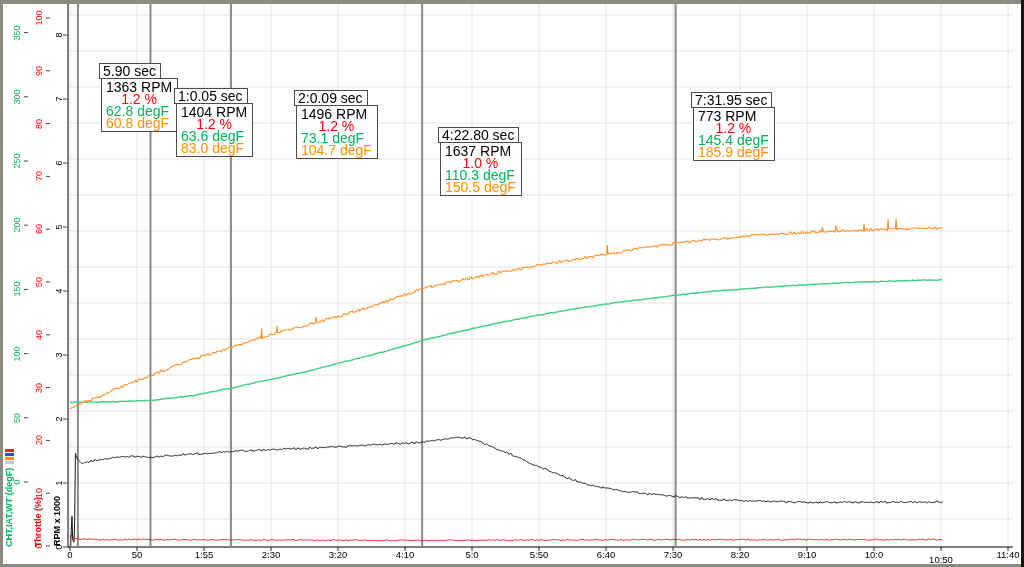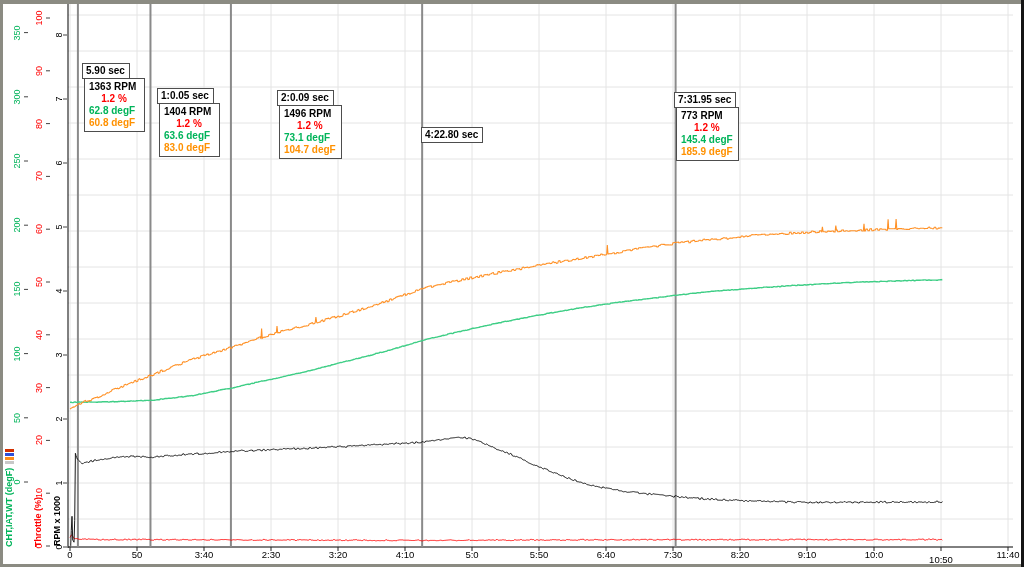--- a/index.html
+++ b/index.html
@@ -11,21 +11,21 @@
   .frame.bottom{left:0;top:564px;width:1024px;height:3px;}
   .frame.right{left:1021px;top:0;width:3px;height:567px;background:#141414;}
   svg.plot-svg{position:absolute;left:0;top:0;}
   .ylab{position:absolute;font-size:9px;line-height:9px;white-space:nowrap;
         transform:translate(-50%,-50%) rotate(-90deg);}
   .xlab{position:absolute;font-size:9.5px;color:#000;transform:translate(-50%,0);white-space:nowrap;}
   .axis-title{position:absolute;font-size:9px;font-weight:bold;white-space:nowrap;
               transform:rotate(-90deg);transform-origin:0 0;display:flex;align-items:center;gap:2px;}
   .swatches{display:inline-flex;gap:1px;margin-left:2px;}
   .swatches i{display:inline-block;width:3px;height:9px;}
-  .annot{position:absolute;font-size:10px;font-weight:bold;line-height:12px;z-index:5;}
+  .annot{position:absolute;font-size:14px;font-weight:normal;line-height:12px;z-index:5;margin-left:17px;}
   .annot .ah{display:inline-block;border:1px solid #4d4d4d;background:#fff;color:#000;
              padding:1px 4px 1px 3px;position:relative;z-index:2;}
   .annot .ab{border:1px solid #4d4d4d;background:#fff;padding:2px 5px 2px 4px;
              margin-top:-1px;margin-left:2px;min-width:50px;white-space:nowrap;}
   .c-rpm{color:#000000;} .c-thr{color:#ff0000;text-align:center;} .c-tg{color:#00b45a;} .c-to{color:#ff9100;}
 </style>
 </head>
 <body>
 
 <div class="window">
@@ -142,21 +142,21 @@
       <span class="ylab" style="left: 59px; top: 355px; color: rgb(0, 0, 0);">3</span>
       <span class="ylab" style="left: 59px; top: 291px; color: rgb(0, 0, 0);">4</span>
       <span class="ylab" style="left: 59px; top: 227px; color: rgb(0, 0, 0);">5</span>
       <span class="ylab" style="left: 59px; top: 163px; color: rgb(0, 0, 0);">6</span>
       <span class="ylab" style="left: 59px; top: 99px; color: rgb(0, 0, 0);">7</span>
       <span class="ylab" style="left: 59px; top: 35px; color: rgb(0, 0, 0);">8</span>
     </div>
   <div id="xlabels">
       <span class="xlab" style="left: 70px; top: 549px;">0</span>
       <span class="xlab" style="left: 137px; top: 549px;">50</span>
-      <span class="xlab" style="left: 204px; top: 549px;">3:40</span>
+      <span class="xlab" style="left: 204px; top: 549px;">1:55</span>
       <span class="xlab" style="left: 271px; top: 549px;">2:30</span>
       <span class="xlab" style="left: 338px; top: 549px;">3:20</span>
       <span class="xlab" style="left: 405px; top: 549px;">4:10</span>
       <span class="xlab" style="left: 472px; top: 549px;">5:0</span>
       <span class="xlab" style="left: 539px; top: 549px;">5:50</span>
       <span class="xlab" style="left: 606px; top: 549px;">6:40</span>
       <span class="xlab" style="left: 673px; top: 549px;">7:30</span>
       <span class="xlab" style="left: 740px; top: 549px; text-align: right;">8:20</span>
       <span class="xlab" style="left: 807px; top: 549px;">9:10</span>
       <span class="xlab" style="left: 874px; top: 549px;">10:0</span>
@@ -175,21 +175,26 @@
           <div class="c-thr">1.2 %</div>
           <div class="c-tg">63.6 degF</div>
           <div class="c-to">83.0 degF</div>
         </div></div>
       <div class="annot" style="left: 233px; top: 90px; padding-left: 44px;"><div class="ah">2:0.09 sec</div><div class="ab">
           <div class="c-rpm">1496 RPM</div>
           <div class="c-thr">1.2 %</div>
           <div class="c-tg">73.1 degF</div>
           <div class="c-to">104.7 degF</div>
         </div></div>
-      <div class="annot" style="left: 421px; top: 127px;"><div class="ah">4:22.80 sec</div></div>
+      <div class="annot" style="left: 421px; top: 127px;"><div class="ah">4:22.80 sec</div><div class="ab">
+          <div class="c-rpm">1637 RPM</div>
+          <div class="c-thr">1.0 %</div>
+          <div class="c-tg">110.3 degF</div>
+          <div class="c-to">150.5 degF</div>
+        </div></div>
       <div class="annot" style="left: 674px; top: 92px;"><div class="ah">7:31.95 sec</div><div class="ab">
           <div class="c-rpm">773 RPM</div>
           <div class="c-thr">1.2 %</div>
           <div class="c-tg">145.4 degF</div>
           <div class="c-to">185.9 degF</div>
         </div></div>
     </div>
 
   <div class="axis-title" style="left:4px;top:547px;color:#00b45a;">
     <span>CHT,IAT,WT (degF)</span>

